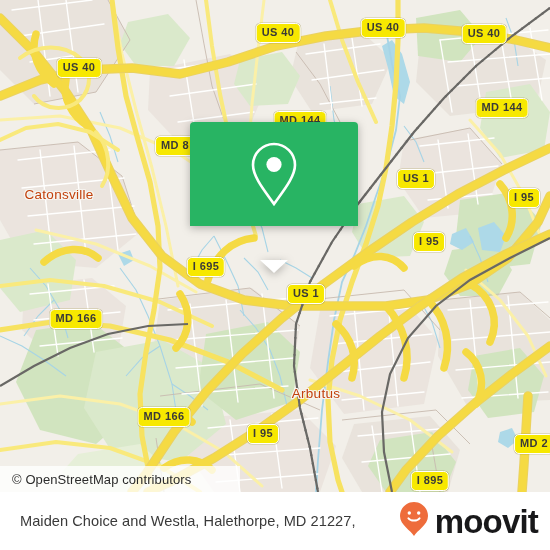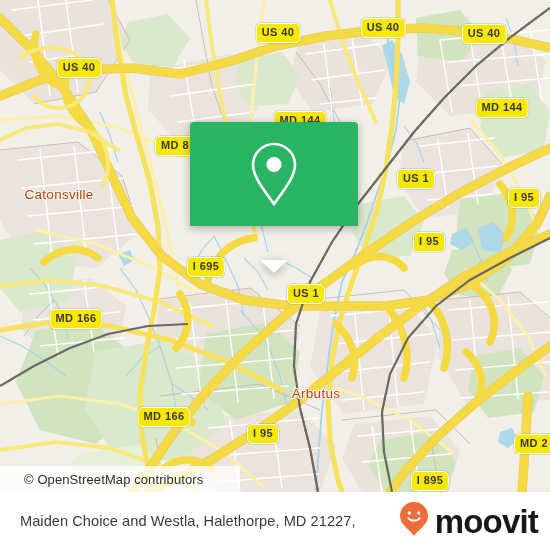--- a/index.html
+++ b/index.html
@@ -119,21 +119,21 @@
   
   #attribution {
     position: absolute;
     left: 0;
     top: 466px;
     height: 26px;
     width: 240px;
     display: flex;
     align-items: center;
     background: rgba(255,255,255,0.78);
-    padding-left: 24px;
+    padding-left: 12px;
     box-sizing: border-box;
   }
   #attribution-text {
     color: #2c2c2c;
     font-family: "Liberation Sans", sans-serif;
     font-size: 13px;
     letter-spacing: 0.1px;
     white-space: nowrap;
   }
 

